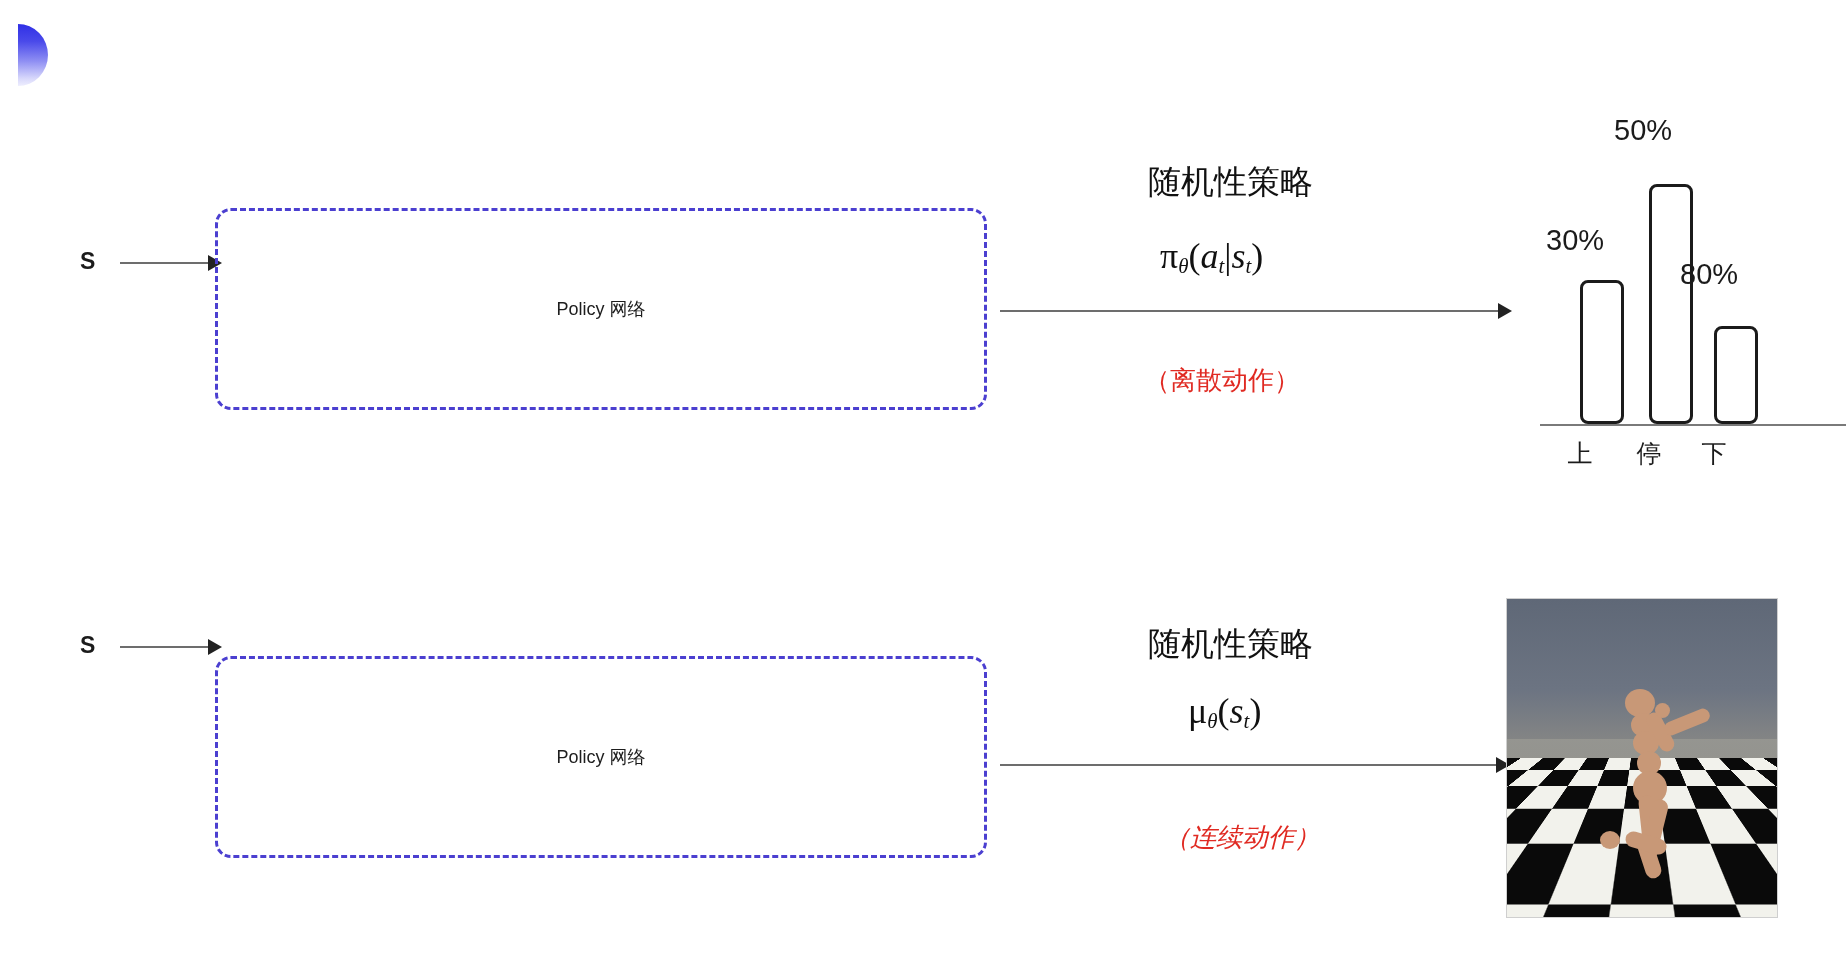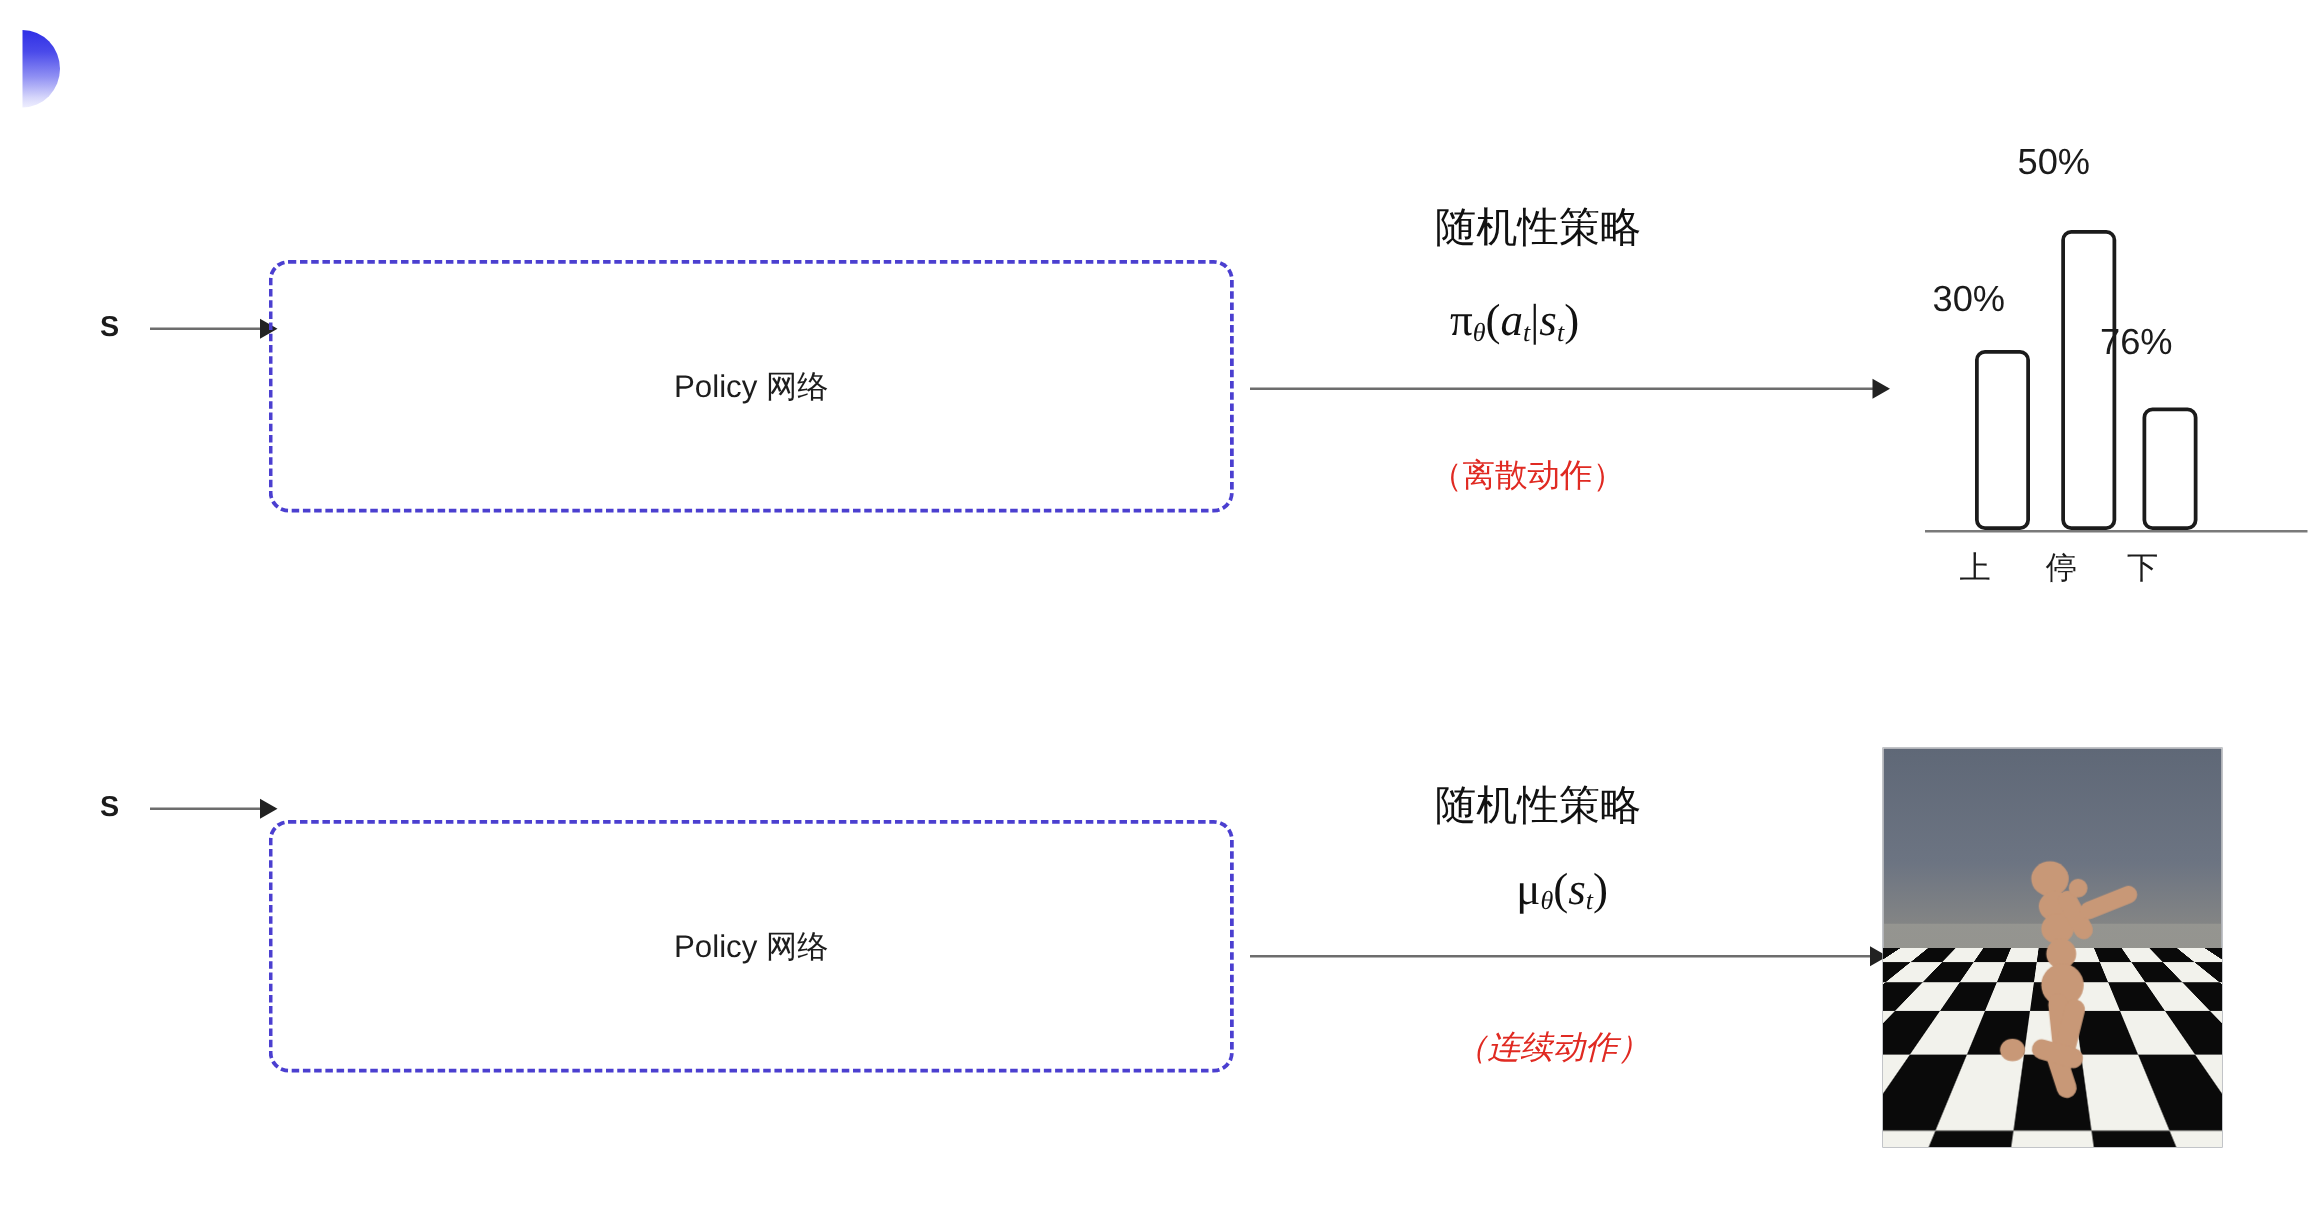--- a/index.html
+++ b/index.html
@@ -45,21 +45,21 @@
   .policy-box {
     position: absolute;
     border: 3px dashed #4b3fd0;
     border-radius: 16px;
     background: transparent;
   }
   .policy-box-label {
     position: absolute; left: 0; right: 0; top: 50%;
     transform: translateY(-50%);
     text-align: center;
-    font-size: 25px; color: #1d1d1d;
+    font-size: 18px; color: #1d1d1d;
     font-family: "Liberation Sans", "DejaVu Sans", sans-serif;
   }
 
   
   .annot-title {
     position: absolute;
     font-size: 33px; color: #111; white-space: nowrap;
     font-family: "Liberation Sans", "DejaVu Sans", sans-serif;
   }
   .annot-formula {
@@ -160,21 +160,21 @@
     <div class="chart" style="left:1540px; top:110px; width:300px; height:300px;">
 
       <div class="chart-plot" style="left:22px; top:30px; width:250px; height:284px;">
 
         <div class="bar-value" style="left:-16px; top:84px; width:92px;">30%</div>
         <div class="bar" style="left:18px; bottom:0; width:44px; height:144px;"></div>
 
         <div class="bar-value" style="left:52px; top:-26px; width:92px;">50%</div>
         <div class="bar" style="left:87px; bottom:0; width:44px; height:240px;"></div>
 
-        <div class="bar-value" style="left:118px; top:118px; width:92px;">76%</div>
+        <div class="bar-value" style="left:118px; top:118px; width:92px;">80%</div>
         <div class="bar" style="left:152px; bottom:0; width:44px; height:98px;"></div>
       </div>
 
       <div class="axis-line" style="left:0px; top:314px; width:310px;"></div>
 
       <div class="cat-label" style="left:-6px; top:327px; width:92px;">上</div>
       <div class="cat-label" style="left:63px; top:327px; width:92px;">停</div>
       <div class="cat-label" style="left:128px; top:327px; width:92px;">下</div>
     </div>
   </div>
@@ -186,21 +186,21 @@
     <div class="arrow" style="left:120px; top:646px; width:100px;"></div>
 
     <div class="policy-box" style="left:215px; top:656px; width:772px; height:202px;">
       <div class="policy-box-label">Policy 网络</div>
     </div>
 
     <div class="arrow" style="left:1000px; top:764px; width:508px;"></div>
 
     <div class="annot-title" style="left:1148px; top:622px;">随机性策略</div>
 
-    <div class="annot-formula" style="left:1188px; top:690px;margin-left:25px;">
+    <div class="annot-formula" style="left:1188px; top:690px;">
       <span class="up">μ</span><sub>θ</sub><span class="up">(</span><span>s</span><sub>t</sub><span class="up">)</span>
     </div>
 
     <div class="annot-red" style="left:1164px; top:820px;font-style:italic;">（连续动作）</div>
 
     <div class="sim-frame" style="left:1506px; top:598px; width:272px; height:320px;">
       <div class="sim-sky"></div>
       <div class="sim-haze"></div>
       <div class="sim-floor"></div>
 

